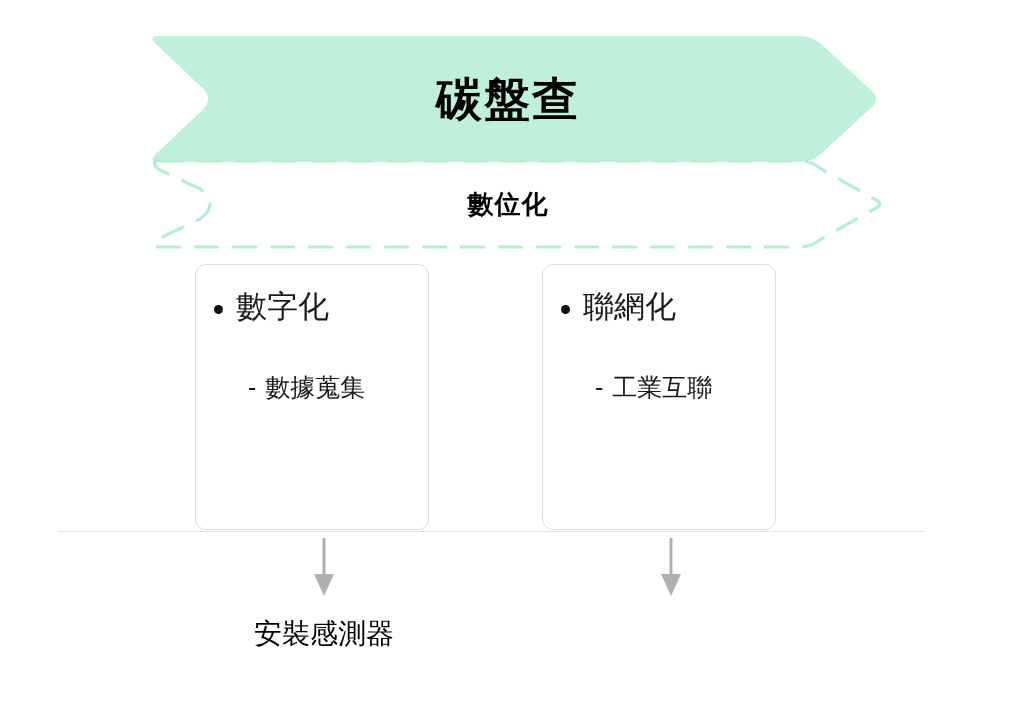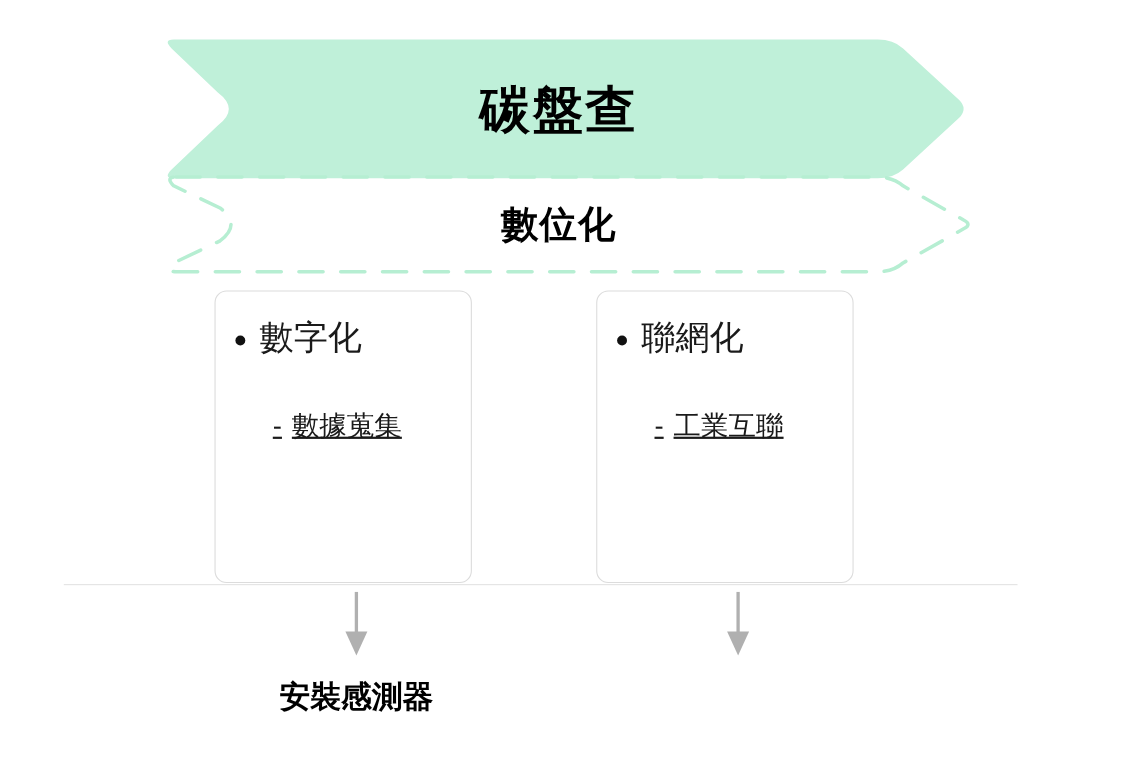--- a/index.html
+++ b/index.html
@@ -62,21 +62,21 @@
   }
   .dashed-label {
     position: absolute;
     left: 0;
     top: 0;
     width: 716px;
     height: 94px;
     display: flex;
     align-items: center;
     justify-content: center;
-    font-size: 34px;
+    font-size: 26px;
     font-weight: bold;
     color: #000000;
     letter-spacing: 1px;
     line-height: 1;
   }
 
   
   .baseline {
     position: absolute;
     left: 58px;
@@ -124,21 +124,20 @@
     white-space: nowrap;
   }
   .card-sub {
     position: absolute;
     left: 52px;
     top: 110px;
     font-size: 25px;
     color: #1a1a1a;
     line-height: 1;
     white-space: nowrap;
-    text-decoration: underline;
   }
   .card-sub .dash {
     margin-right: 9px;
   }
 
   
   .arrow {
     position: absolute;
     top: 538px;
     width: 26px;
@@ -148,21 +147,21 @@
   .arrow.right { left: 658px; }
   .arrow svg { display: block; width: 26px; height: 60px; }
 
   
   .caption {
     position: absolute;
     top: 620px;
     width: 300px;
     text-align: center;
     font-size: 28px;
-    font-weight: bold;
+    font-weight: normal;
     color: #000000;
     line-height: 1;
     white-space: nowrap;
   }
   .caption.left  { left: 174px; }
   .caption.right { left: 521px; }
 </style>
 </head>
 <body>
 

